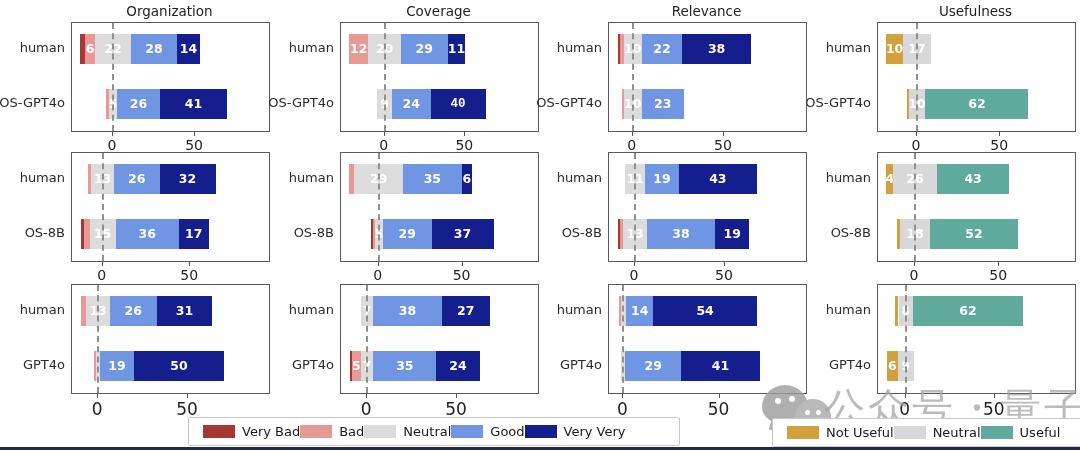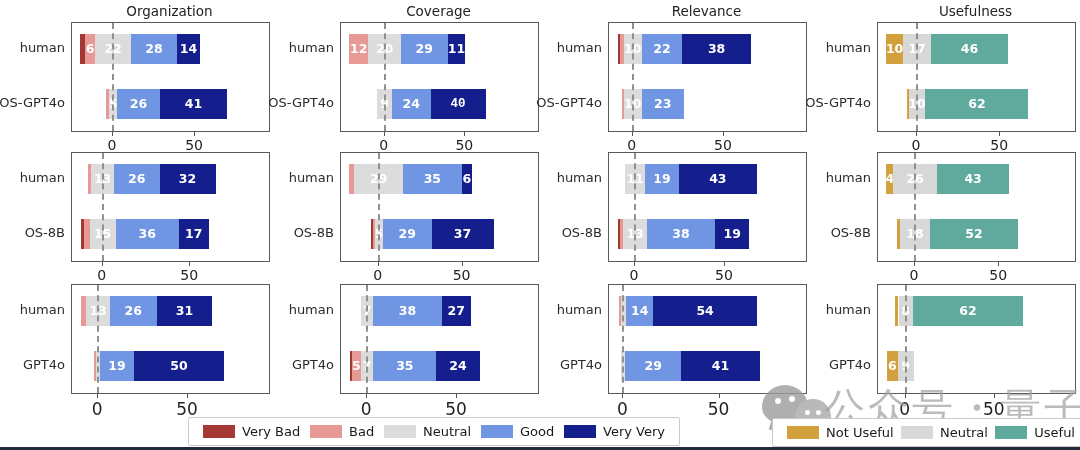--- a/index.html
+++ b/index.html
@@ -9,21 +9,21 @@
   .bar{position:absolute;left:0;height:30px;width:100%;}
   .seg{position:absolute;top:0;height:100%;display:flex;align-items:center;justify-content:center;}
   .seg span{color:#ffffff;font-weight:bold;font-size:12.5px;line-height:1;}
   .zero{position:absolute;top:0;bottom:0;width:0;border-left:2px dashed #8f8f8f;}
   .ylabel{position:absolute;width:92px;text-align:right;font-size:13px;color:#2b2b2b;line-height:16px;}
   .title{position:absolute;text-align:center;font-size:13.5px;color:#232323;}
   .tick{position:absolute;transform:translateX(-50%);font-size:14px;color:#232323;}
   .tick.big{font-size:17px;}
   .tickmark{position:absolute;width:0;height:4px;border-left:1px solid #555;}
   .legend{position:absolute;height:29px;background:#fff;border:1px solid #c9c9c9;border-radius:2px;
-    display:flex;align-items:center;justify-content:space-between;padding:12px 14px;box-sizing:border-box;z-index:6;}
+    display:flex;align-items:center;justify-content:flex-start;padding:12px 14px;box-sizing:border-box;z-index:6;}
   .leg-item{display:flex;align-items:center;gap:7px;font-size:13px;color:#1a1a1a;white-space:nowrap;}
   .swatch{width:32px;height:13px;display:inline-block;}
   #watermark-text{position:absolute;left:824px;top:381px;font-size:41px;color:#a2a2a2;opacity:.72;
     letter-spacing:3px;z-index:5;white-space:nowrap;}
   #wechat-icon{position:absolute;left:762px;top:379px;width:100px;height:58px;z-index:5;opacity:.8;}
   .bub{position:absolute;background:#9c9c9c;border-radius:50% 50% 48% 52%/55% 55% 45% 45%;}
   .bub .eye{position:absolute;background:#fff;border-radius:50%;}
   .tail{position:absolute;width:10px;height:10px;background:#9c9c9c;transform:rotate(18deg);}
   #bottom-bar{position:absolute;left:0;right:0;bottom:0;height:3px;background:#232c3e;z-index:7;}
 </style>
@@ -144,23 +144,20 @@
       <div class="tick" style="left: 999.19px; top: 137px;">50</div>
       <div class="title" style="left: 877px; width: 197px; top: 3px;">Usefulness</div>
       <div class="plot" style="left: 877px; top: 22px;">
         <div class="bar" style="top: 11px; height: 30px;">
           <div class="seg" style="left: 8.31224px; width: 16.6245px; background: rgb(210, 160, 60);">
             <span>10</span>
           </div>
           <div class="seg" style="left: 24.9367px; width: 28.2616px; background: rgb(216, 216, 216);">
             <span>17</span>
           </div>
-          <div class="seg" style="left: 53.1983px; width: 76.4726px; background: rgb(96, 169, 157);">
-            <span>46</span>
-          </div>
         </div>
         <div class="bar" style="top: 66px; height: 30px;">
           <div class="seg" style="left: 29.0928px; width: 1.66245px; background: rgb(210, 160, 60);"></div>
           <div class="seg" style="left: 30.7553px; width: 16.6245px; background: rgb(216, 216, 216);">
             <span>10</span>
           </div>
           <div class="seg" style="left: 47.3797px; width: 103.072px; background: rgb(96, 169, 157);">
             <span>62</span>
           </div>
         </div>
@@ -334,21 +331,21 @@
       <div class="tickmark" style="left: 456.041px; top: 394px;"></div>
       <div class="tick big" style="left: 456.041px; top: 399px;">50</div>
       <div class="plot" style="left: 340px; top: 284px;">
         <div class="bar" style="top: 11px; height: 30px;">
           <div class="seg" style="left: 19.79px; width: 12.5936px; background: rgb(220, 220, 220);">
             <span>7</span>
           </div>
           <div class="seg" style="left: 32.3836px; width: 68.3653px; background: rgb(112, 150, 227);">
             <span>38</span>
           </div>
-          <div class="seg" style="left: 100.749px; width: 29px; background: rgb(20, 30, 140);">
+          <div class="seg" style="left: 100.749px; width: 48px; background: rgb(20, 30, 140);">
             <span>27</span>
           </div>
         </div>
         <div class="bar" style="top: 66px; height: 30px;">
           <div class="seg" style="left: 8.99543px; width: 1.79909px; background: rgb(165, 56, 50);"></div>
           <div class="seg" style="left: 10.7945px; width: 8.99543px; background: rgb(231, 154, 149);">
             <span>5</span>
           </div>
           <div class="seg" style="left: 19.79px; width: 12.5936px; background: rgb(220, 220, 220);">
             <span>7</span>

